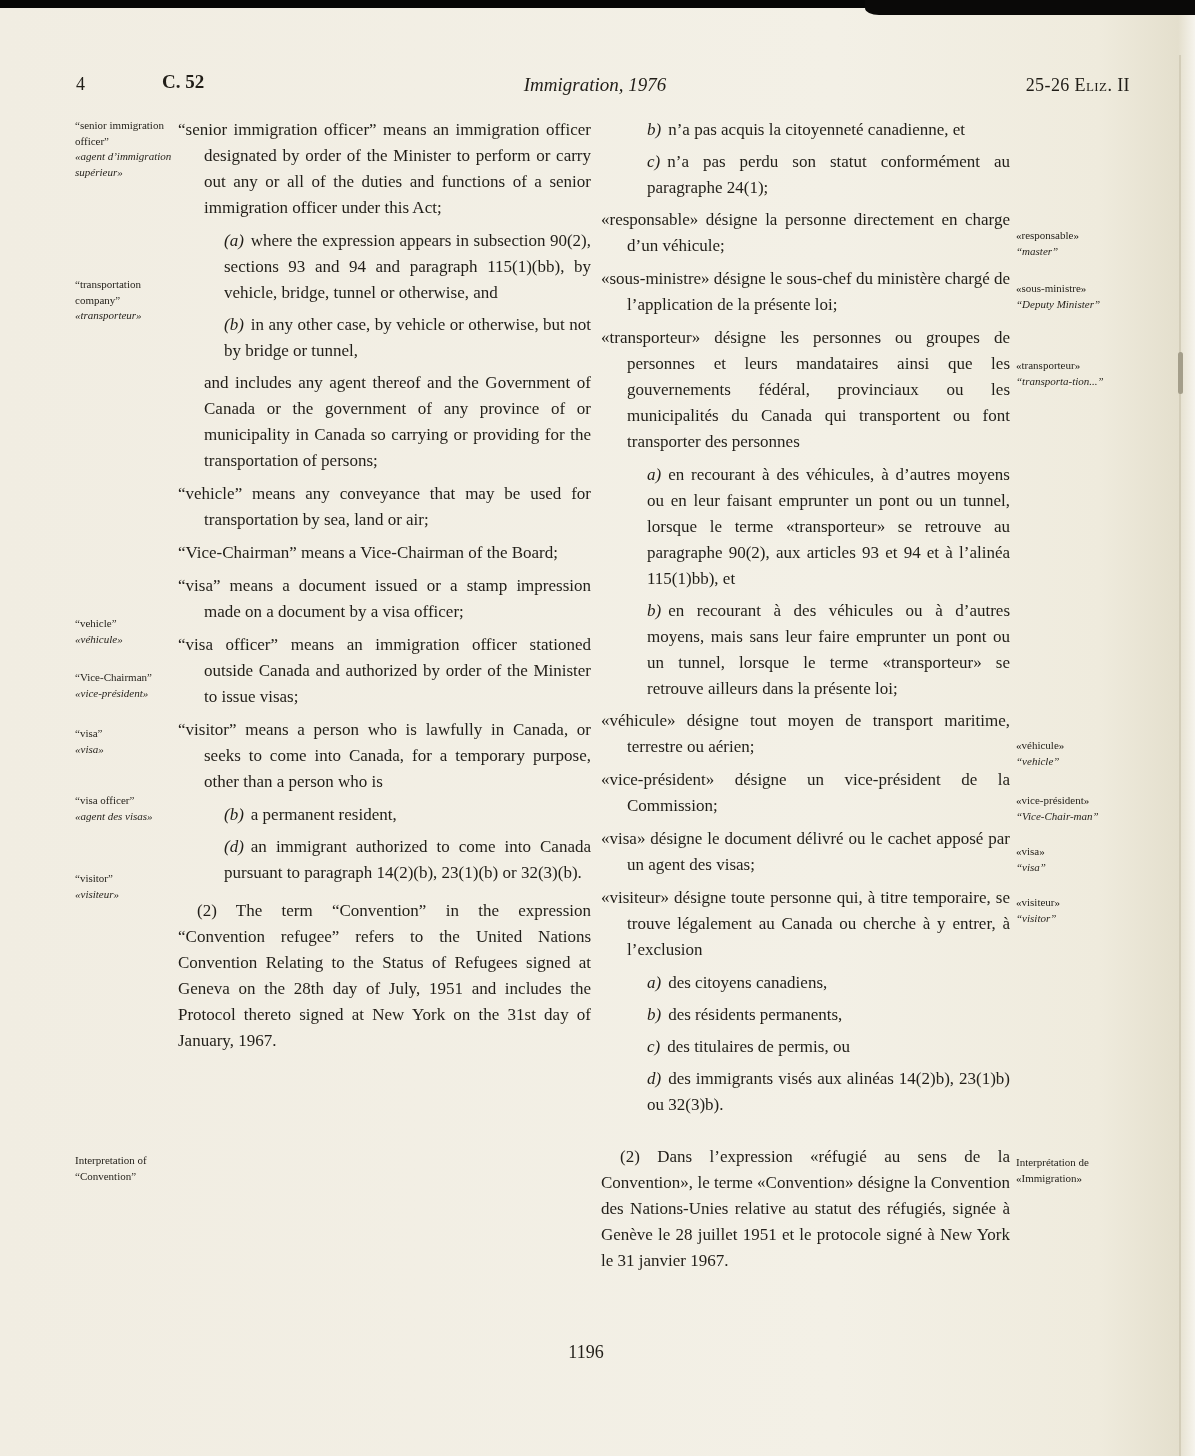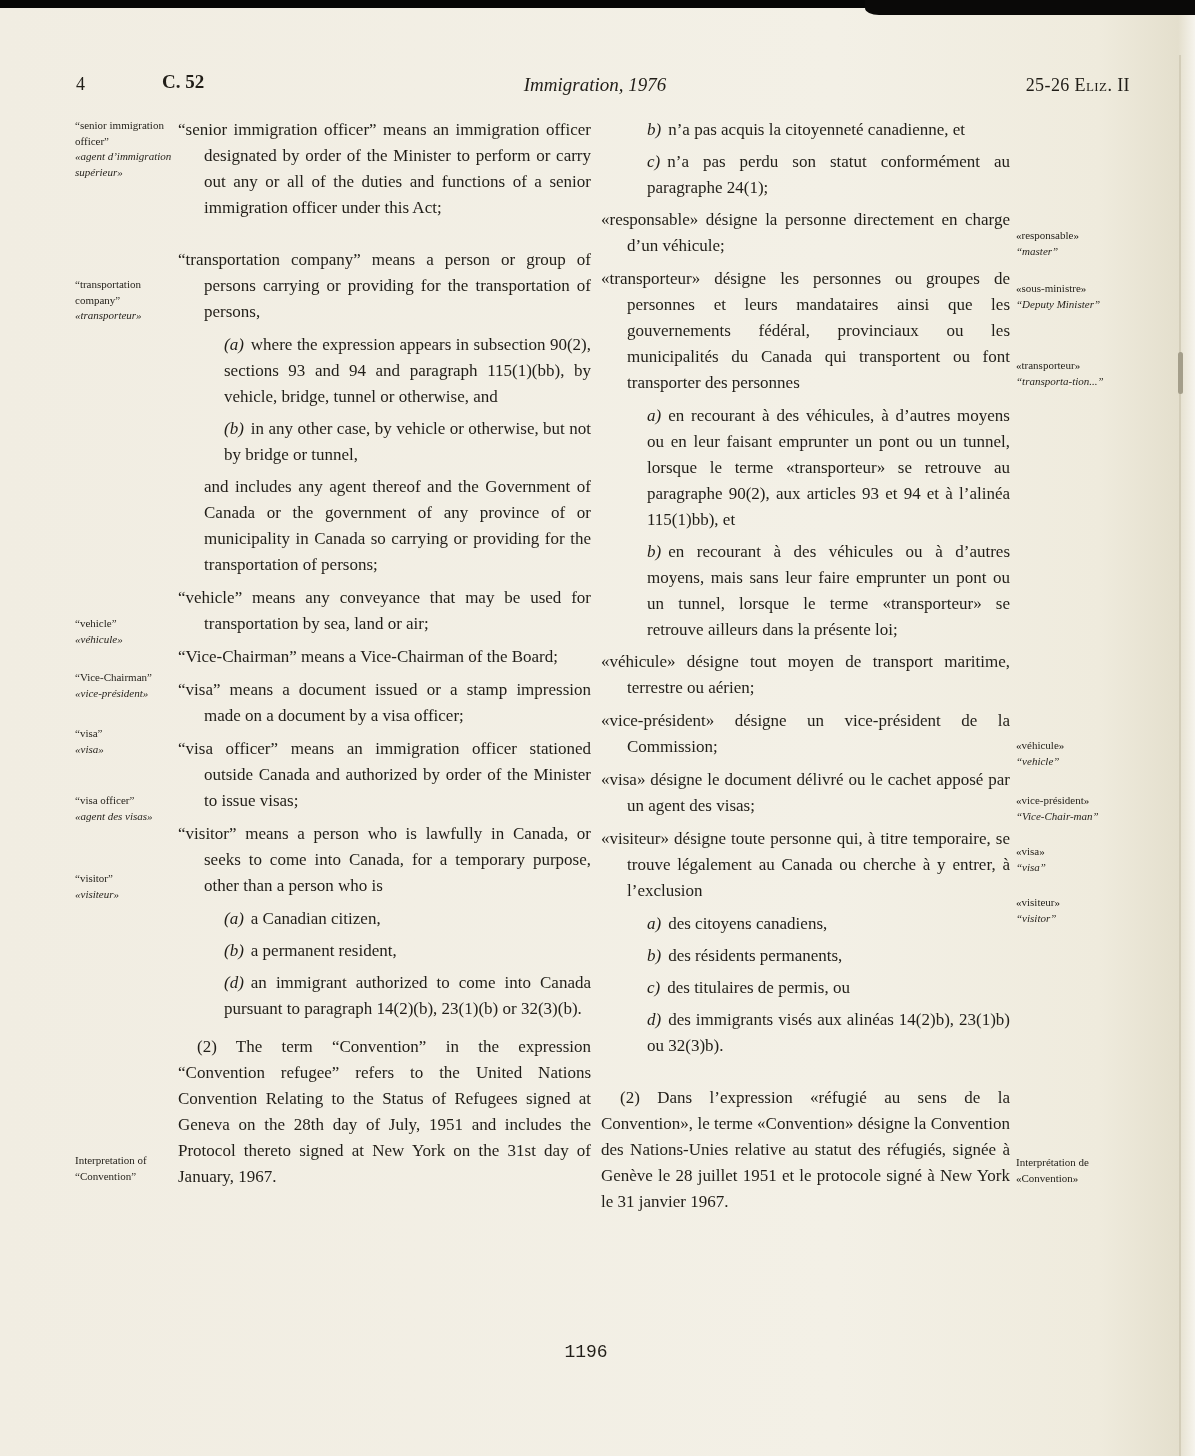--- a/index.html
+++ b/index.html
@@ -53,21 +53,21 @@
   .col p { margin: 0 0 7px 0; }
   .def  { padding-left: 26px; text-indent: -26px; }
   .cont { padding-left: 26px; }
   .sub  { margin-left: 46px !important; margin-bottom: 6px !important; }
   .marker { font-style: italic; margin-right: 7px; }
   .p-indent { text-indent: 19px; }
   .gap-lg { margin-top: 26px !important; }
   .gap-sm { margin-top: 12px !important; }
   
   .folio { position: absolute; top: 1342px; left: 0; width: 1172px;
-           text-align: center; font-size: 18px; font-family: Liberation Mono, monospace; }
+           text-align: center; font-size: 18px; }
 </style>
 </head>
 <body>
 
 <div class="page">
 
   <div class="scan-top"></div>
   <div class="scan-top-right"></div>
   <div class="page-edge"></div>
   <div class="page-edge-blotch"></div>
@@ -131,44 +131,43 @@
   </div>
   <div class="note right-note" style="top:844px">
     <div>«visa»</div>
     <div class="gloss">“visa”</div>
   </div>
   <div class="note right-note" style="top:895px">
     <div>«visiteur»</div>
     <div class="gloss">“visitor”</div>
   </div>
   <div class="note right-note" style="top:1155px">
-    <div>Interprétation de «Convention»</div>
+    <div>Interprétation de «Immigration»</div>
   </div>
 
   <div class="col col-en">
     <p class="def">“senior immigration officer” means an immigration officer designated by order of the Minister to perform or carry out any or all of the duties and functions of a senior immigration officer under this Act;</p>
-    <p class="def gap-lg">“transportation company” means a person or group of persons carrying or providing for the transportation of persons,</p>
     <p class="sub"><span class="marker">(a)</span><span>where the expression appears in subsection 90(2), sections 93 and 94 and paragraph 115(1)(bb), by vehicle, bridge, tunnel or otherwise, and</span></p>
     <p class="sub"><span class="marker">(b)</span><span>in any other case, by vehicle or otherwise, but not by bridge or tunnel,</span></p>
     <p class="cont">and includes any agent thereof and the Government of Canada or the government of any province of or municipality in Canada so carrying or providing for the transportation of persons;</p>
     <p class="def">“vehicle” means any conveyance that may be used for transportation by sea, land or air;</p>
     <p class="def">“Vice-Chairman” means a Vice-Chairman of the Board;</p>
     <p class="def">“visa” means a document issued or a stamp impression made on a document by a visa officer;</p>
     <p class="def">“visa officer” means an immigration officer stationed outside Canada and authorized by order of the Minister to issue visas;</p>
     <p class="def">“visitor” means a person who is lawfully in Canada, or seeks to come into Canada, for a temporary purpose, other than a person who is</p>
-    <p class="sub"><span class="marker">(a)</span><span>a Canadian citizen,</span></p>
     <p class="sub"><span class="marker">(b)</span><span>a permanent resident,</span></p>
     <p class="sub"><span class="marker">(d)</span><span>an immigrant authorized to come into Canada pursuant to paragraph 14(2)(b), 23(1)(b) or 32(3)(b).</span></p>
     <p class="p-indent gap-sm">(2) The term “Convention” in the expression “Convention refugee” refers to the United Nations Convention Relating to the Status of Refugees signed at Geneva on the 28th day of July, 1951 and includes the Protocol thereto signed at New York on the 31st day of January, 1967.</p>
   </div>
 
   <div class="col col-fr">
     <p class="sub"><span class="marker">b)</span><span>n’a pas acquis la citoyenneté canadienne, et</span></p>
     <p class="sub"><span class="marker">c)</span><span>n’a pas perdu son statut conformément au paragraphe 24(1);</span></p>
     <p class="def">«responsable» désigne la personne directement en charge d’un véhicule;</p>
+    <p class="def">«sous-ministre» désigne le sous-chef du ministère chargé de l’application de la présente loi;</p>
     <p class="def">«transporteur» désigne les personnes ou groupes de personnes et leurs mandataires ainsi que les gouvernements fédéral, provinciaux ou les municipalités du Canada qui transportent ou font transporter des personnes</p>
     <p class="sub"><span class="marker">a)</span><span>en recourant à des véhicules, à d’autres moyens ou en leur faisant emprunter un pont ou un tunnel, lorsque le terme «transporteur» se retrouve au paragraphe 90(2), aux articles 93 et 94 et à l’alinéa 115(1)bb), et</span></p>
     <p class="sub"><span class="marker">b)</span><span>en recourant à des véhicules ou à d’autres moyens, mais sans leur faire emprunter un pont ou un tunnel, lorsque le terme «transporteur» se retrouve ailleurs dans la présente loi;</span></p>
     <p class="def">«véhicule» désigne tout moyen de transport maritime, terrestre ou aérien;</p>
     <p class="def">«vice-président» désigne un vice-président de la Commission;</p>
     <p class="def">«visa» désigne le document délivré ou le cachet apposé par un agent des visas;</p>
     <p class="def">«visiteur» désigne toute personne qui, à titre temporaire, se trouve légalement au Canada ou cherche à y entrer, à l’exclusion</p>
     <p class="sub"><span class="marker">a)</span><span>des citoyens canadiens,</span></p>
     <p class="sub"><span class="marker">b)</span><span>des résidents permanents,</span></p>
     <p class="sub"><span class="marker">c)</span><span>des titulaires de permis, ou</span></p>

